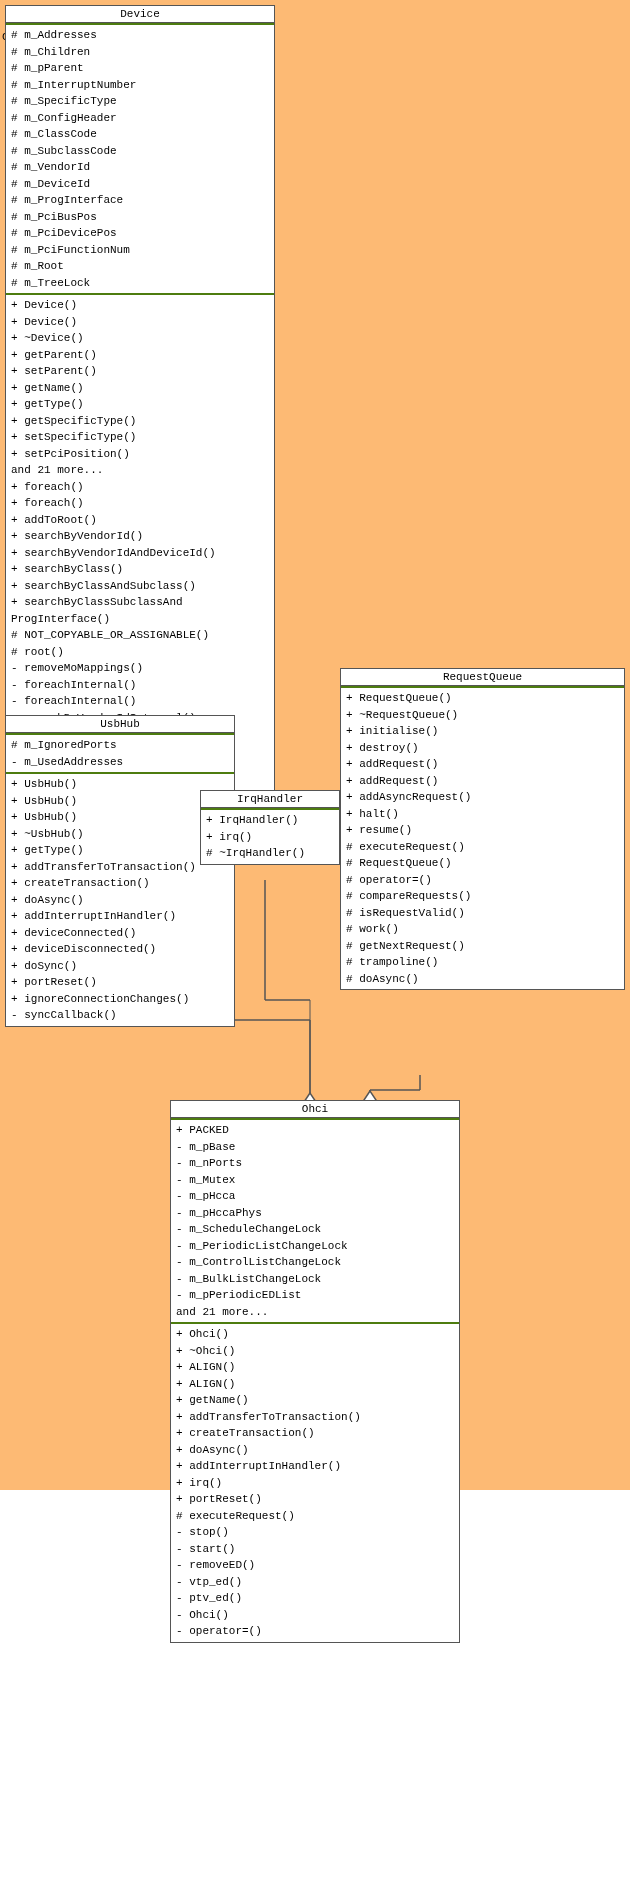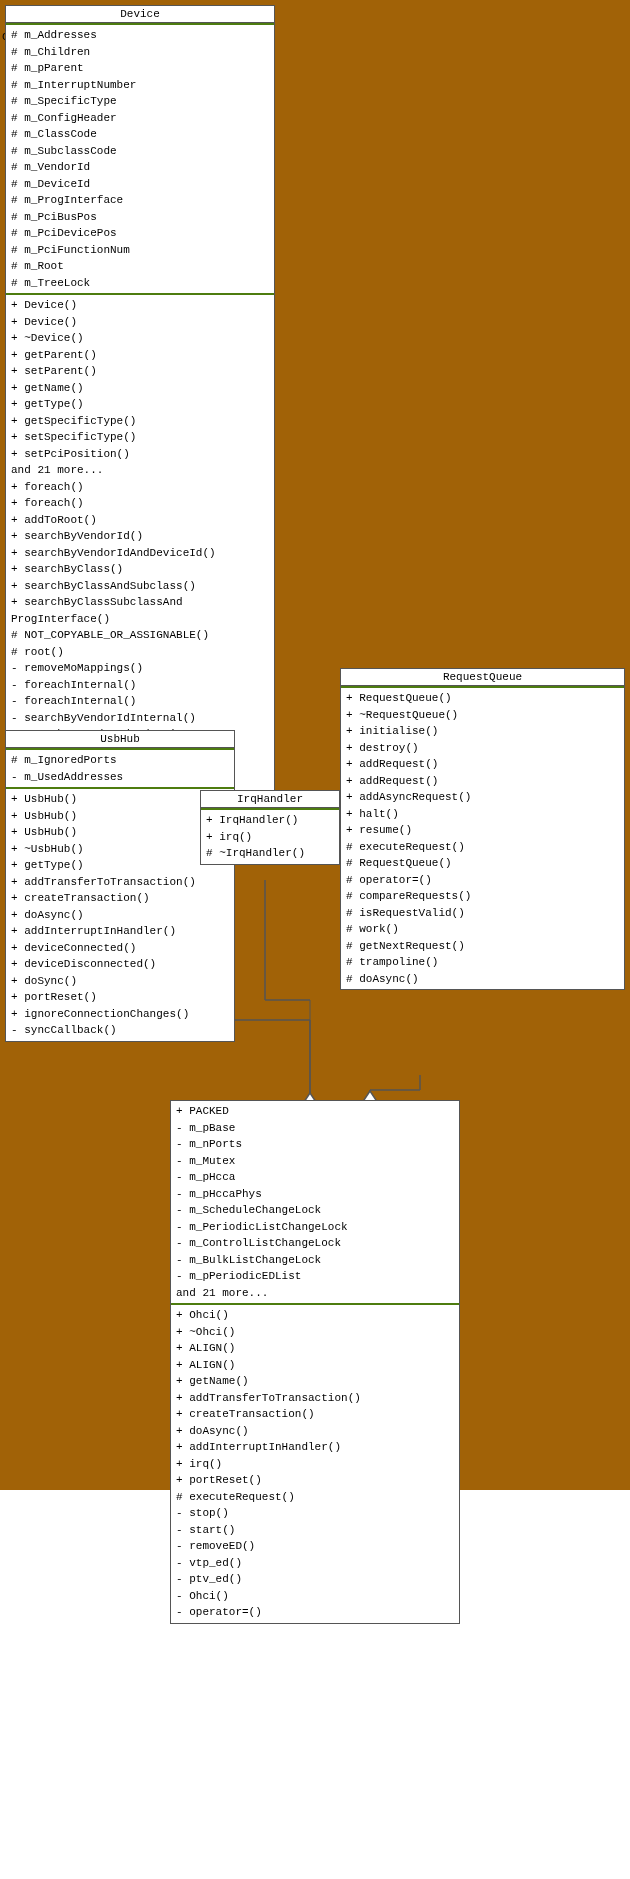--- a/index.html
+++ b/index.html
@@ -9,21 +9,21 @@
       font-size: 11px;
       color: #000;
       width: 630px;
       min-height: 1879px;
       position: relative;
     }
     .diagram-container {
       position: relative;
       width: 630px;
       height: 1490px;
-      background: #a16207;
+      background: #fdba74;
     }
     .uml-box {
       position: absolute;
       border: 1px solid #555;
       background: #fff;
     }
     .uml-box .box-title {
       text-align: center;
       border-bottom: 1px solid #555;
       padding: 2px 4px;
@@ -122,21 +122,21 @@
 - searchByVendorIdInternal()
 - searchByVendorIdAndDevice
 IdInternal()
 - searchByClassInternal()
 - searchByClassAndSubclass
 Internal()
 - searchByClassSubclassAnd
 ProgInterfaceInternal()</div>
   </div>
 
-  <div class="uml-box" style="left:5px; top:730px; width:230px;font-family:Liberation Mono, monospace;">
+  <div class="uml-box" style="left:5px; top:715px; width:230px;font-family:Liberation Mono, monospace;">
     <div class="box-title">UsbHub</div>
     <div class="box-section"># m_IgnoredPorts
 - m_UsedAddresses</div>
     <div class="box-section">+ UsbHub()
 + UsbHub()
 + UsbHub()
 + ~UsbHub()
 + getType()
 + addTransferToTransaction()
 + createTransaction()
@@ -173,20 +173,21 @@
 # operator=()
 # compareRequests()
 # isRequestValid()
 # work()
 # getNextRequest()
 # trampoline()
 # doAsync()</div>
   </div>
 
   <div class="uml-box" style="left:170px; top:1100px; width:290px;">
+    <div class="box-title">Ohci</div>
     <div class="box-section">+ PACKED
 - m_pBase
 - m_nPorts
 - m_Mutex
 - m_pHcca
 - m_pHccaPhys
 - m_ScheduleChangeLock
 - m_PeriodicListChangeLock
 - m_ControlListChangeLock
 - m_BulkListChangeLock

